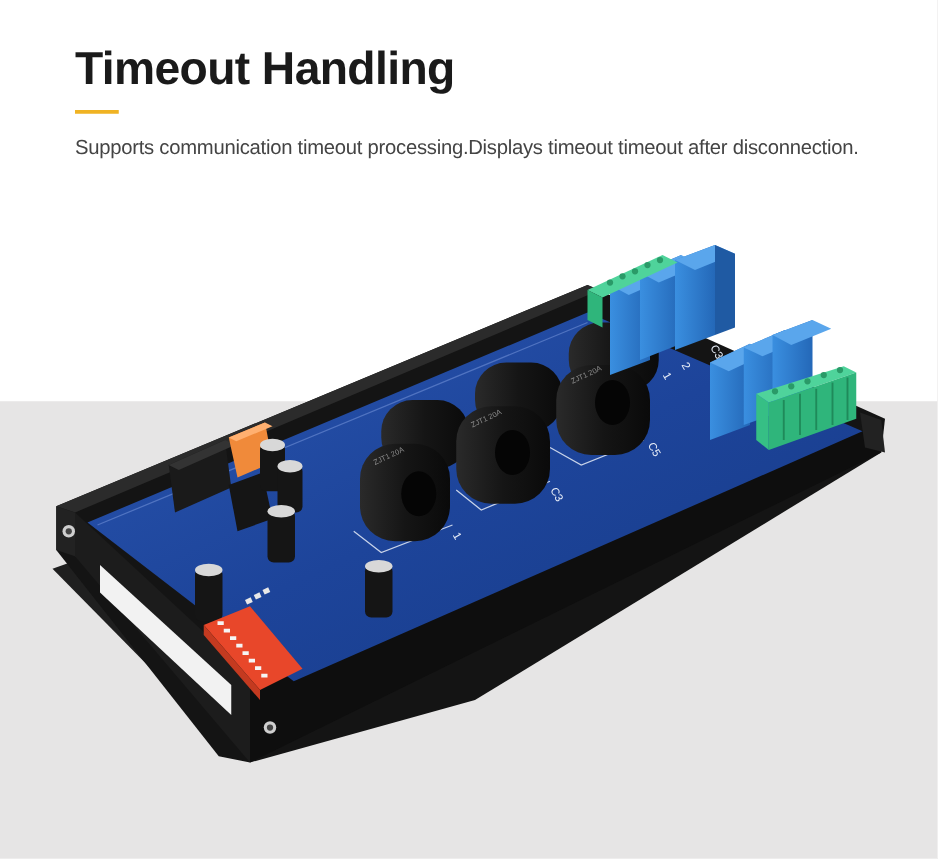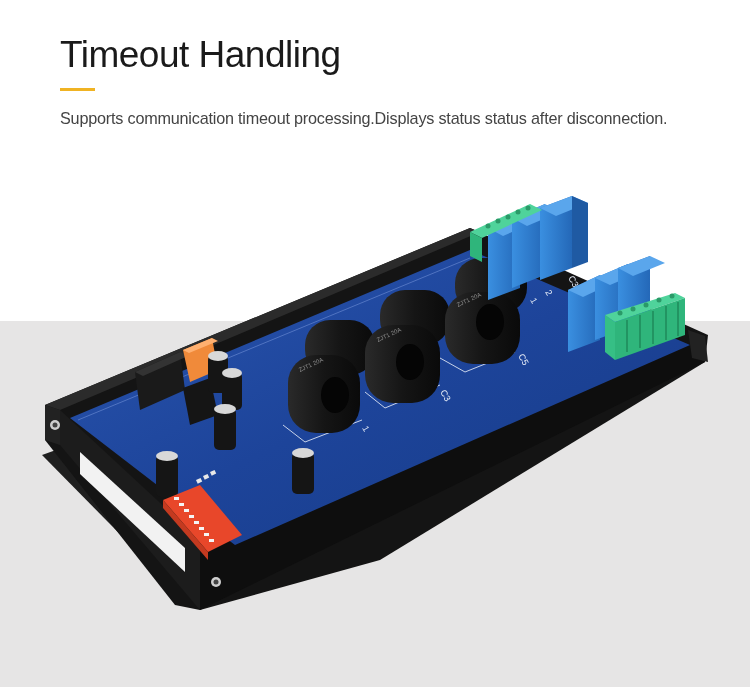--- a/index.html
+++ b/index.html
@@ -7,21 +7,21 @@
     width: 750px; height: 687px; position: relative; overflow: hidden;
     background: #ffffff;
     font-family: "Liberation Sans", sans-serif;
   }
   .bg-gray {
     position: absolute; left: 0; top: 321px; width: 750px; height: 366px;
     background: #e6e5e5;
   }
   .title {
     position: absolute; left: 60px; top: 34px;
-    font-size: 37px; font-weight: normal; color: #1a1a1a;
+    font-size: 37px; font-weight: bold; color: #1a1a1a;
     letter-spacing: -0.5px; white-space: nowrap; margin: 0;
   }
   .accent-bar {
     position: absolute; left: 60px; top: 88px; width: 35px; height: 3px;
   }
   .subtitle {
     position: absolute; left: 60px; top: 109px;
     font-size: 16.2px; color: #444444; white-space: nowrap; margin: 0;
     letter-spacing: -0.2px;
   }
@@ -29,21 +29,21 @@
     position: absolute; left: 0; top: 0; width: 750px; height: 687px;
   }
 </style>
 </head>
 <body>
 
 <div class="bg-gray"></div>
 
 <h1 class="title">Timeout Handling</h1>
 <div class="accent-bar" id="accentBar" style="background: rgb(240, 179, 35);"></div>
-<p class="subtitle">Supports communication timeout processing.Displays status status after disconnection.</p>
+<p class="subtitle">Supports communication timeout processing.Displays timeout timeout after disconnection.</p>
 
 <svg class="product" viewBox="0 0 750 687" xmlns="http://www.w3.org/2000/svg">
   <defs>
     <linearGradient id="pcbGrad" x1="0" y1="0" x2="1" y2="1">
       <stop offset="0" stop-color="#2a56b0"></stop>
       <stop offset="0.5" stop-color="#1d449a"></stop>
       <stop offset="1" stop-color="#163a85"></stop>
     </linearGradient>
     <linearGradient id="relayGrad" x1="0" y1="0" x2="1" y2="0">
       <stop offset="0" stop-color="#3a8fe0"></stop>

